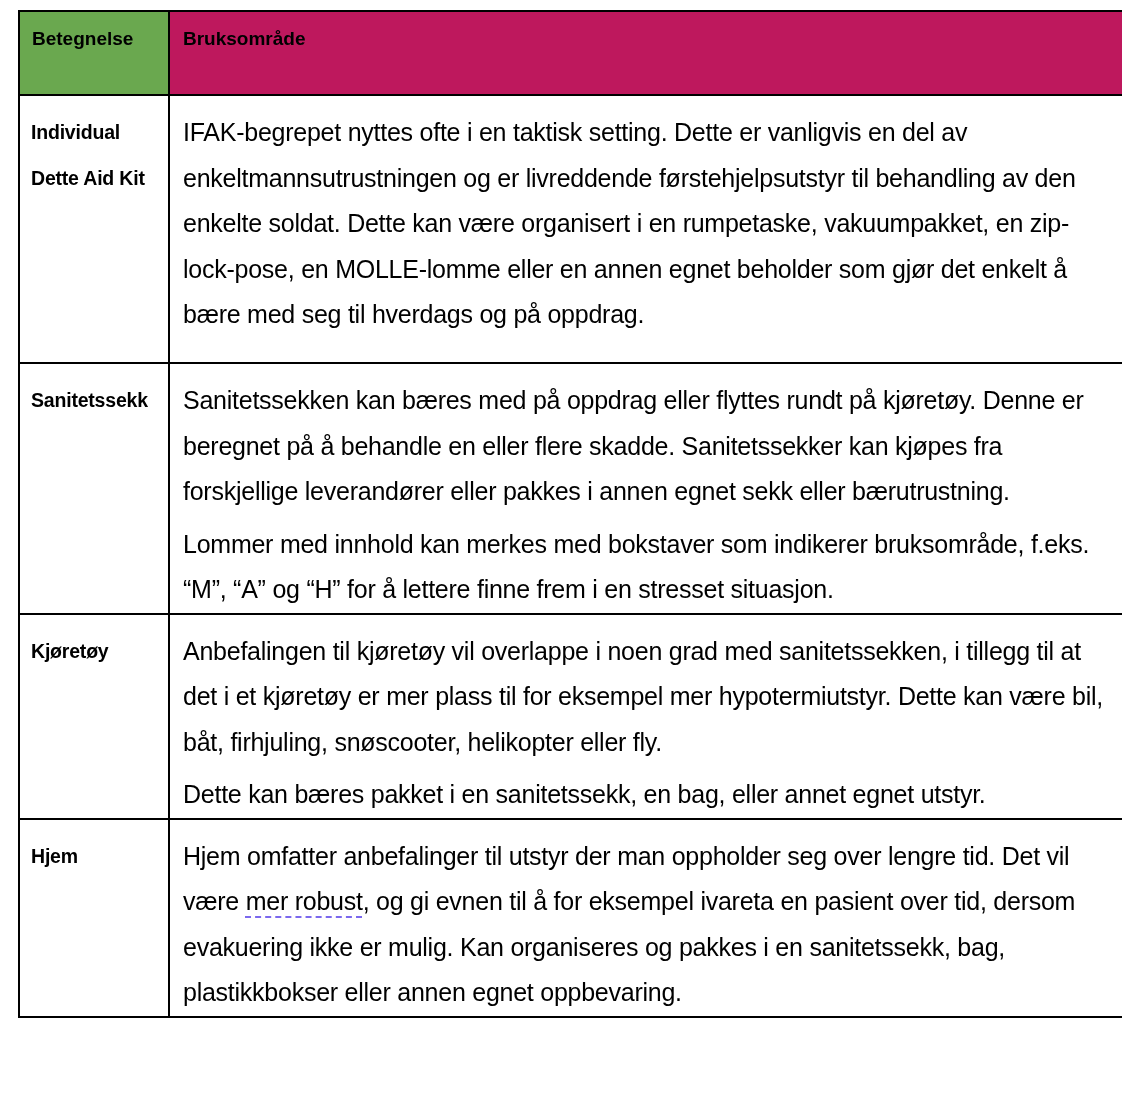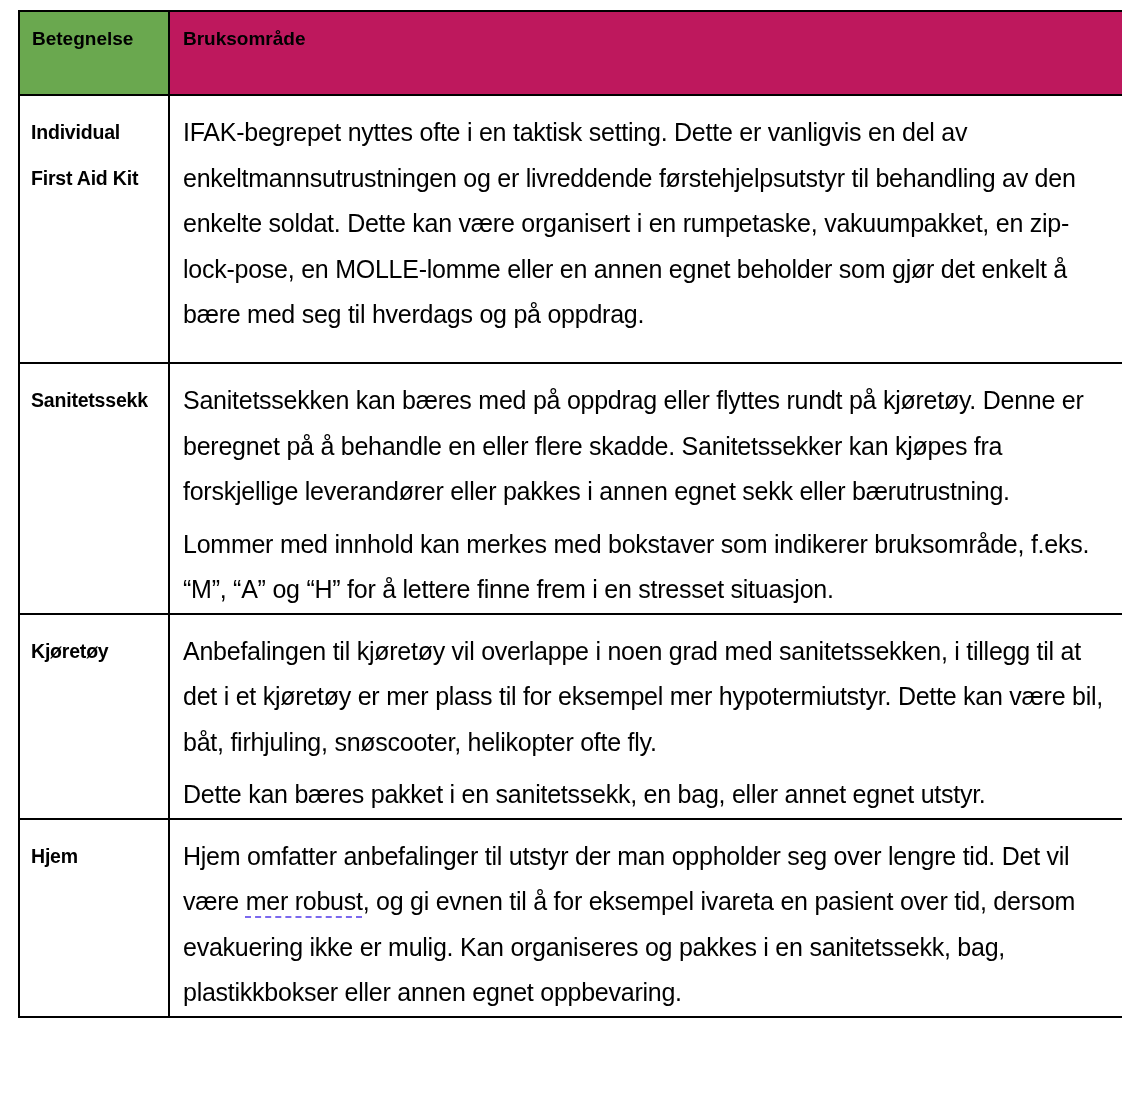--- a/index.html
+++ b/index.html
@@ -84,41 +84,41 @@
   <thead>
     <tr class="header-row">
       <th style="background: rgb(106, 168, 79);">Betegnelse</th>
       <th class="th-use" style="background: #be185d;">Bruksområde</th>
     </tr>
   </thead>
   <tbody>
     <tr class="row-ifak">
       <td class="term-cell">
         <div>Individual</div>
-        <div>First Aid Kit</div>
+        <div>Dette Aid Kit</div>
       </td>
       <td class="use-cell">
         <p>IFAK-begrepet nyttes ofte i en taktisk setting.  Dette er vanligvis en del av enkeltmannsutrustningen og er livreddende førstehjelpsutstyr til behandling av den enkelte soldat. Dette kan være organisert i en rumpetaske, vakuumpakket, en zip-lock-pose, en MOLLE-lomme eller en annen egnet beholder som gjør det enkelt å bære med seg til hverdags og på oppdrag.</p>
       </td>
     </tr>
     <tr class="row-sekk">
       <td class="term-cell">
         <div>Sanitetssekk</div>
       </td>
       <td class="use-cell">
         <p>Sanitetssekken kan bæres med på oppdrag eller flyttes rundt på kjøretøy. Denne er beregnet på å behandle en eller flere skadde. Sanitetssekker kan kjøpes fra forskjellige leverandører eller pakkes i annen egnet sekk eller bærutrustning.</p>
         <p>Lommer med innhold kan merkes med bokstaver som indikerer bruksområde, f.eks. “M”, “A” og “H” for å lettere finne frem i en stresset situasjon.</p>
       </td>
     </tr>
     <tr class="row-kjoretoy">
       <td class="term-cell">
         <div>Kjøretøy</div>
       </td>
       <td class="use-cell">
-        <p>Anbefalingen til kjøretøy vil overlappe i noen grad med sanitetssekken, i tillegg til at det i et kjøretøy er mer plass til for eksempel mer hypotermiutstyr. Dette kan være bil, båt, firhjuling, snøscooter, helikopter ofte fly.</p>
+        <p>Anbefalingen til kjøretøy vil overlappe i noen grad med sanitetssekken, i tillegg til at det i et kjøretøy er mer plass til for eksempel mer hypotermiutstyr. Dette kan være bil, båt, firhjuling, snøscooter, helikopter eller fly.</p>
         <p>Dette kan bæres pakket i en sanitetssekk, en bag, eller annet egnet utstyr.</p>
       </td>
     </tr>
     <tr class="row-hjem">
       <td class="term-cell">
         <div>Hjem</div>
       </td>
       <td class="use-cell">
         <p><span>Hjem omfatter anbefalinger til utstyr der man oppholder seg over lengre tid. Det vil være </span><span class="squiggle" style="text-decoration-color: rgb(123, 104, 238);">mer robust</span><span>, og gi evnen til å for eksempel ivareta en pasient over tid, dersom evakuering ikke er mulig. Kan organiseres og pakkes i en sanitetssekk, bag, plastikkbokser eller annen egnet oppbevaring.</span></p>
       </td>

